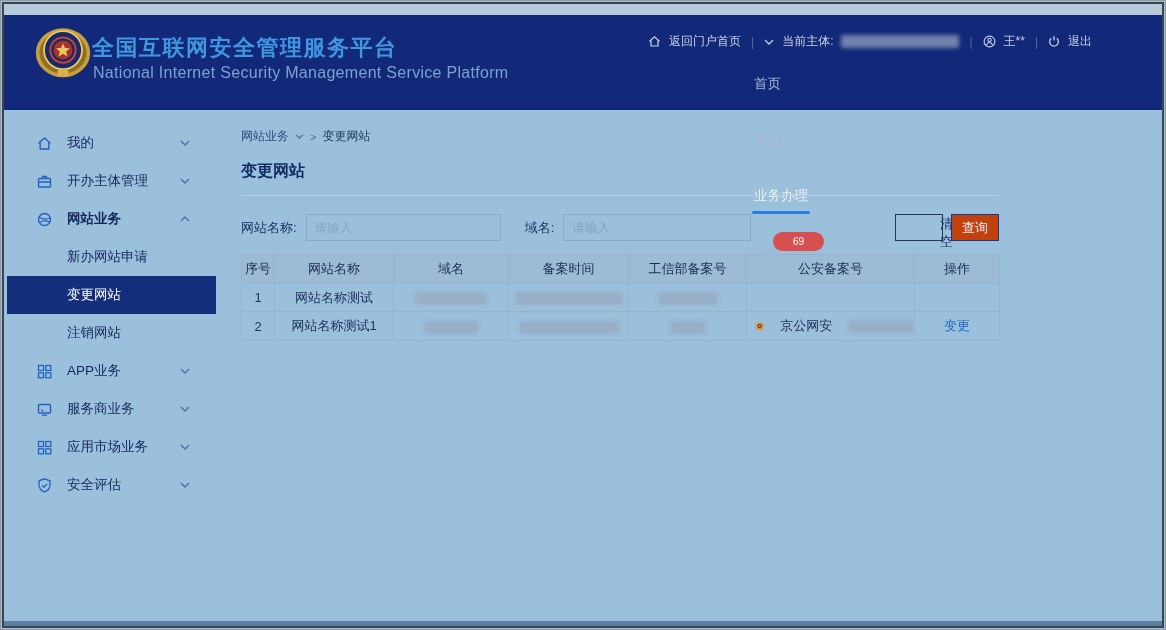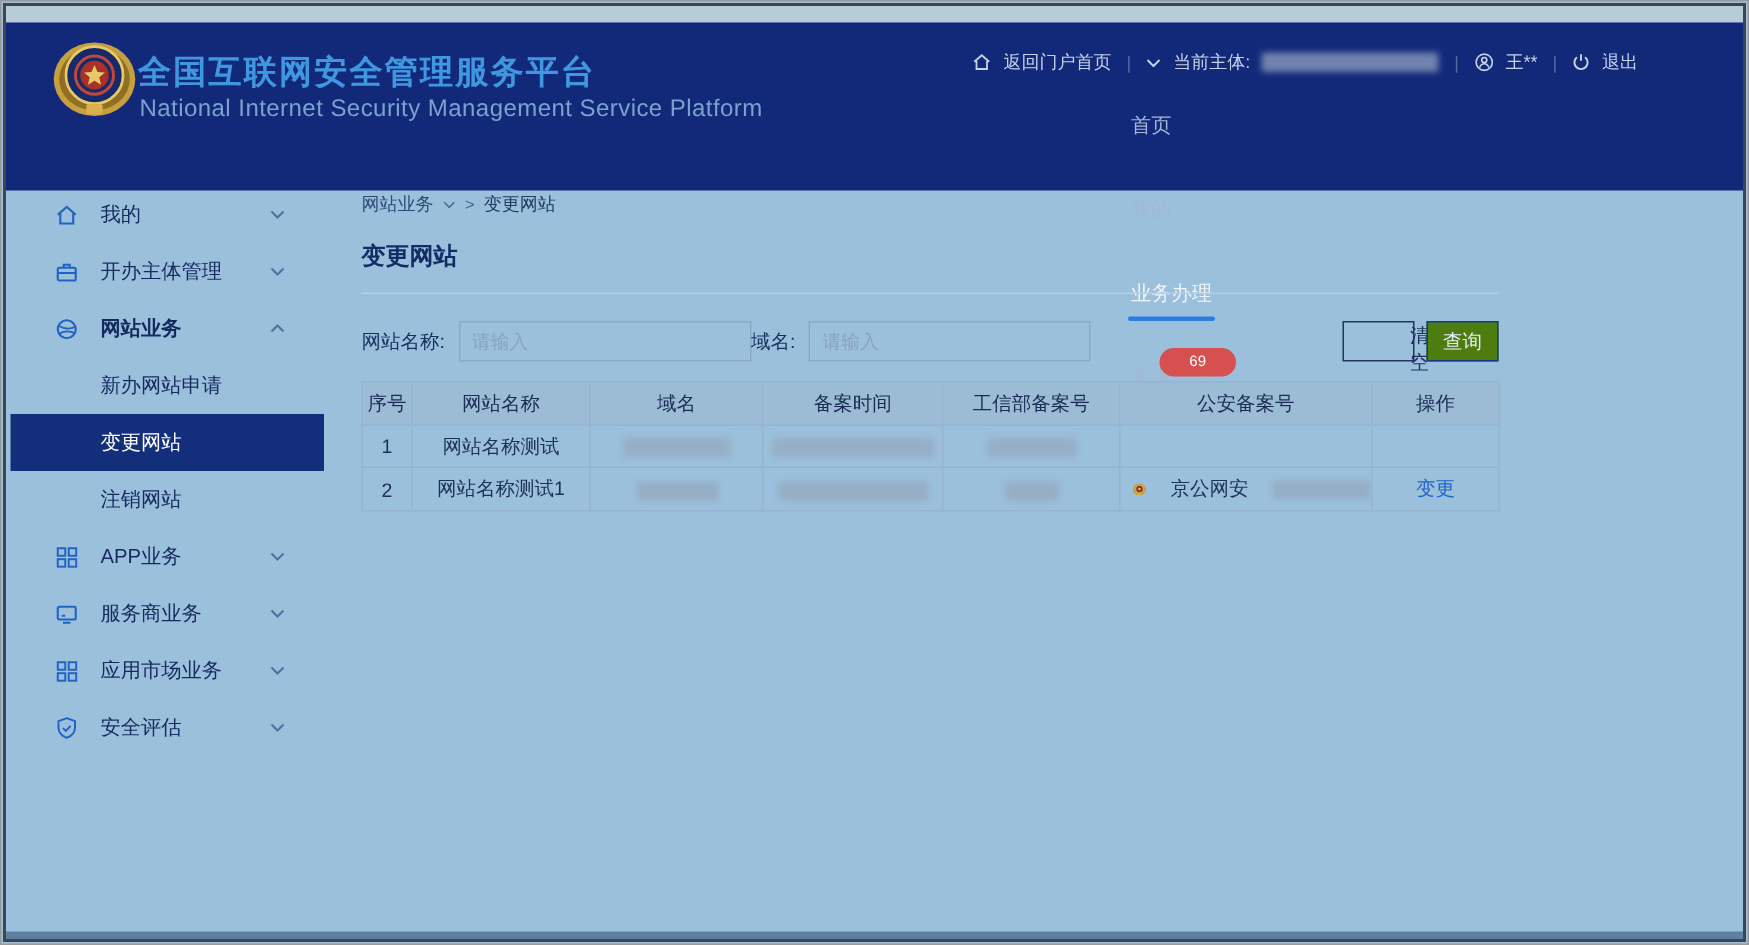--- a/index.html
+++ b/index.html
@@ -5,21 +5,21 @@
   * { box-sizing: border-box; margin: 0; padding: 0; }
   html,body { width: 1166px; height: 630px; }
   body { font-family: "Liberation Sans", sans-serif; background:#d7d7d7; position:relative; }
   .frame { position:absolute; left:0; top:0; width:1166px; height:630px;
            border:1px solid #9a9a9a; background:#9bc0dc; overflow:hidden; }
   .frame-inner { position:absolute; inset:1px; border:2px solid #3e4450; overflow:hidden; }
 
   .topstrip { height:11px; background:#b7cbd9; }
 
   
-  .header { position:relative; height:112px; background:#12297a; }
+  .header { position:relative; height:95px; background:#12297a; }
   .logo { position:absolute; left:30px; top:7px; width:58px; height:58px; }
   .brand-cn { position:absolute; left:88px; top:18px; font-size:22px; font-weight:bold;
               color:#3f97e0; letter-spacing:1.5px; }
   .brand-en { position:absolute; left:89px; top:49px; font-size:16px; color:#7aa2cc; letter-spacing:.3px; }
 
   .header-top { position:absolute; left:644px; top:18px; display:flex; align-items:center;
                 gap:8px; font-size:12px; color:#c6d2e8; white-space:nowrap; }
   .header-top .sep { color:#51699e; padding:0 2px; }
   .hicon { display:inline-flex; align-items:center; color:#c6d2e8; }
   .blur-subject { display:inline-block; width:118px; height:13px; background:#9aa8c4;
@@ -54,25 +54,25 @@
   .page-title { margin-top:16px; font-size:16px; font-weight:bold; color:#122d66; }
   .title-divider { margin-top:13px; height:1px; background:#b4cfe1; }
 
   .form-row { margin-top:18px; display:flex; align-items:center; height:27px; }
   .form-label { font-size:13px; color:#16305f; margin-right:9px; white-space:nowrap; }
   .form-input { height:27px; border:1px solid #8ca9c9; background:transparent; padding:0 8px;
                 font-size:12.5px; color:#2a456e; outline:none; font-family:"Liberation Sans",sans-serif; }
   .form-input::placeholder { color:#89a3c0; }
   .input-site { width:195px; }
   .input-domain { width:188px; }
-  .label-domain { }
+  .label-domain { margin-left:24px; }
   .form-spacer { flex:1; }
   .btn { height:27px; width:48px; font-size:13px; cursor:pointer; font-family:"Liberation Sans",sans-serif; }
   .btn-clear { background:transparent; border:1px solid #23355e; color:#1c2f5e;padding-left:44px; }
-  .btn-search { background:#4d7c0f; border:1px solid #15388c; color:#e6ecf8; margin-left:8px; }
+  .btn-search { background:#c2410c; border:1px solid #15388c; color:#e6ecf8; margin-left:8px; }
 
   table { margin-top:13px; width:758px; border-collapse:collapse; table-layout:fixed; }
   th, td { border:1px solid #96b3cf; font-size:13px; text-align:center; height:28px;
            overflow:hidden; white-space:nowrap; }
   th { background:#9cbbd4; color:#1a2c55; font-weight:normal; height:29px; }
   td { color:#1c3158; }
   .blur { display:inline-block; vertical-align:middle; height:13px; background:#93a3b8;
           opacity:.6; filter:blur(2px); border-radius:2px; }
   .cell-police { display:flex; align-items:center; justify-content:flex-start;
                  padding-left:8px; gap:16px; height:28px; }

